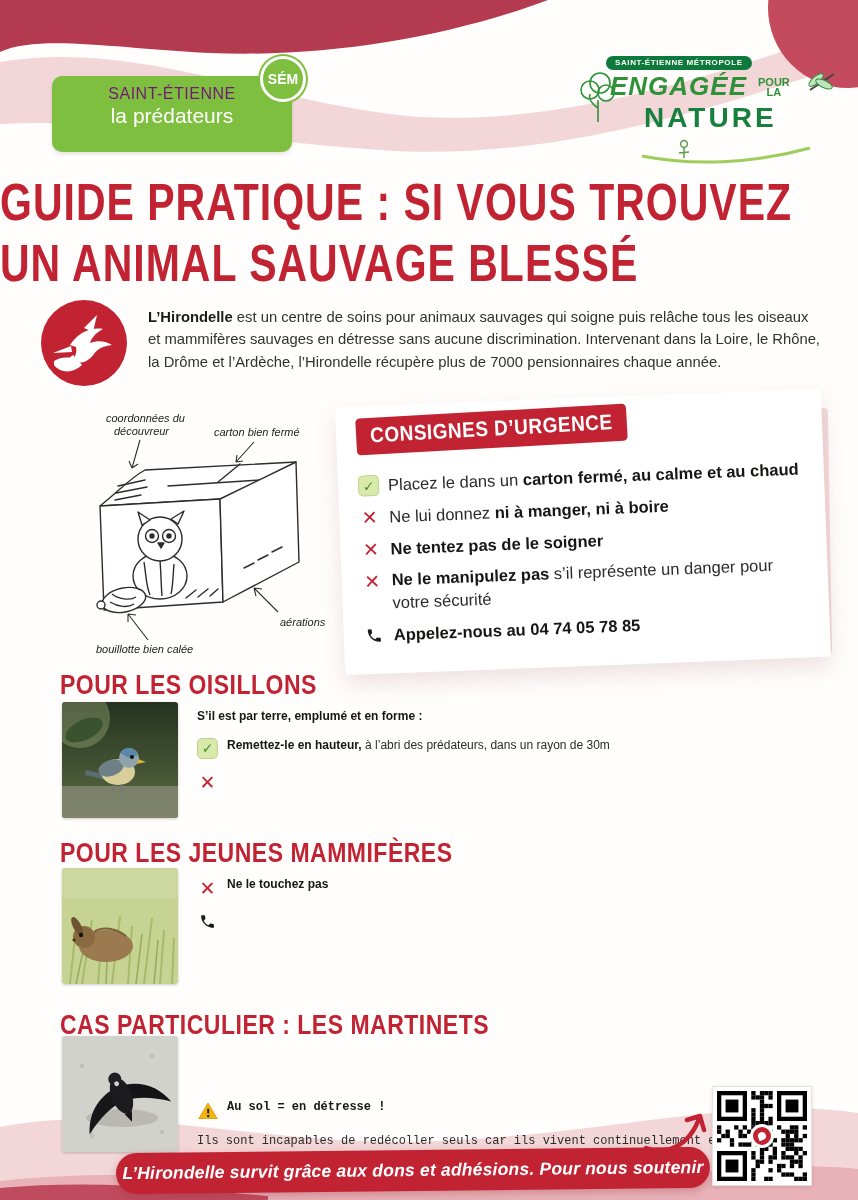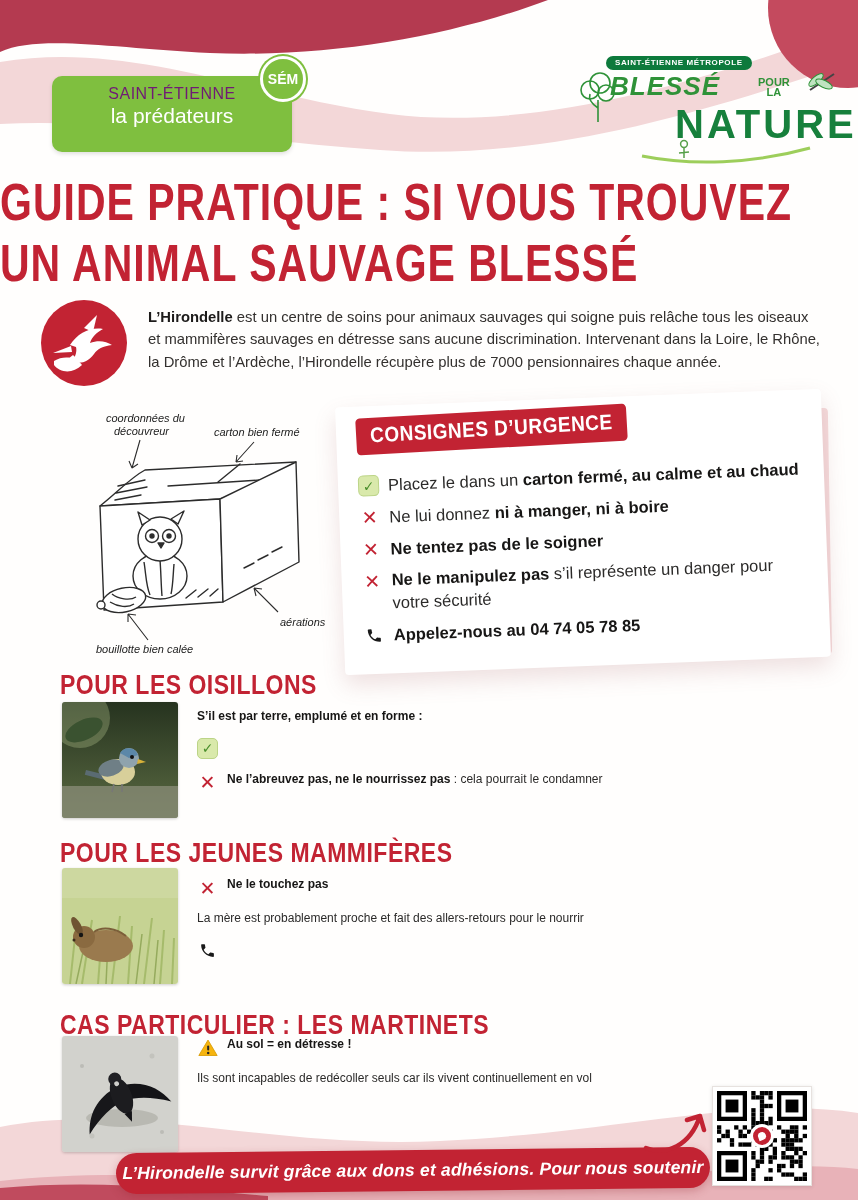--- a/index.html
+++ b/index.html
@@ -21,21 +21,21 @@
     color:#fff; font-weight:800; font-size:14px; }
 
   
   .nature-logo { position:absolute; left:586px; top:56px; width:240px; height:110px; }
   .nat-banner { position:absolute; left:20px; top:0; background:#0d7a3c; color:#fff; font-size:8px; font-weight:700;
     letter-spacing:.6px; padding:2px 9px 3px; border-radius:8px; white-space:nowrap; }
   .nat-engagee { position:absolute; left:24px; top:15px; color:#2f9238; font-weight:800; font-style:italic;
     font-size:26px; letter-spacing:1px; }
   .nat-pourla { position:absolute; left:172px; top:21px; color:#2f9238; font-weight:800; font-size:11px;
     line-height:10px; text-align:center; }
-  .nat-nature { position:absolute; left:58px; top:46px; color:#17803c; font-weight:800; font-size:40px; letter-spacing:3px;margin-left:31px; }
+  .nat-nature { position:absolute; left:58px; top:46px; color:#17803c; font-weight:800; font-size:28px; letter-spacing:3px; }
   .nat-art { position:absolute; left:-14px; top:8px; }
 
   
   .main-title { position:absolute; left:0; right:0; top:172px; text-align:left; }
   .title-line { display:block; color:#c22333; font-weight:800; font-size:41px; letter-spacing:1px;
     line-height:48px; transform:scaleY(1.25); transform-origin:center top; }
   .title-line + .title-line { margin-top:13px; }
 
   
   .hirondelle-logo { position:absolute; left:40px; top:299px; width:88px; height:88px; }
@@ -127,21 +127,21 @@
         <ellipse cx="252" cy="20" rx="9" ry="3.5" fill="#bfe3c0" stroke="#2f9238" transform="rotate(25 252 20)"></ellipse>
       </g>
 
       <g stroke="#8cc63e" fill="none">
         <path d="M70,92 C120,102 180,100 238,84" stroke-width="3" opacity=".85"></path>
         <circle cx="112" cy="80" r="3.4" stroke="#57a04a" stroke-width="1.5"></circle>
         <path d="M112,84 L112,94 M107,89 L117,88" stroke="#57a04a" stroke-width="1.5"></path>
       </g>
     </svg>
     <div class="nat-banner">SAINT-ÉTIENNE MÉTROPOLE</div>
-    <div class="nat-engagee">BLESSÉ</div>
+    <div class="nat-engagee">ENGAGÉE</div>
     <div class="nat-pourla">
       <div>POUR</div>
       <div>LA</div>
     </div>
     <div class="nat-nature">NATURE</div>
   </div>
 
   <div class="main-title">
     <span class="title-line">GUIDE PRATIQUE : SI VOUS TROUVEZ</span>
     <span class="title-line">UN ANIMAL SAUVAGE BLESSÉ</span>
@@ -266,24 +266,24 @@
         <path d="M-4,20 L-6,28 M4,20 L4,28" stroke="#777" stroke-width="1.6"></path>
       </g>
     </svg>
   </div>
   <div class="sec-text" style="top:708px;">
     <div class="sec-line">
       <span class="txt"><b>S’il est par terre, emplumé et en forme :</b></span>
     </div>
     <div class="sec-line">
       <span class="ic ic-check">✓</span>
+      <span class="txt"><b>Remettez-le en hauteur,</b><span> à l’abri des prédateurs, dans un rayon de 30m</span></span>
     </div>
     <div class="sec-line">
       <span class="ic ic-cross">✕</span>
-      <span class="txt"><b>Ne l’abreuvez pas, ne le nourrissez pas</b><span> : cela pourrait le condamner</span></span>
     </div>
   </div>
 
   <div class="sec-heading" style="left:60px; top:836px;">POUR LES JEUNES MAMMIFÈRES</div>
   <div class="photo" style="left:62px; top:868px;">
     <svg width="116" height="116" viewBox="0 0 116 116">
       <rect width="116" height="116" fill="#c6d393"></rect>
       <g stroke="#a2b868" stroke-width="2" opacity=".9">
         <path d="M8,116 L14,60 M20,116 L30,52 M36,116 L40,64 M50,116 L58,48 M66,116 L70,58 M82,116 L90,50 M98,116 L102,62 M110,116 L112,70"></path>
       </g>
@@ -298,23 +298,20 @@
         <circle cx="-28" cy="-2" r="1.5" fill="#3a2c1c"></circle>
         <path d="M-8,-10 C0,-16 14,-14 24,-6" stroke="#7c5f3a" stroke-width="2" fill="none"></path>
       </g>
       <rect width="116" height="30" fill="#fff" opacity=".12"></rect>
     </svg>
   </div>
   <div class="sec-text" style="top:876px;">
     <div class="sec-line">
       <span class="ic ic-cross">✕</span>
       <span class="txt"><b>Ne le touchez pas</b></span>
-    </div>
-    <div class="sec-line">
-      <span class="txt"><span>La mère est probablement proche et fait des allers-retours pour le nourrir</span></span>
     </div>
     <div class="sec-line">
       <span class="ic ic-phone">
         <svg viewBox="0 0 24 24">
             <path d="M6.62 10.79c1.44 2.83 3.76 5.14 6.59 6.59l2.2-2.2c.27-.27.67-.36 1.02-.24 1.12.37 2.33.57 3.57.57.55 0 1 .45 1 1V20c0 .55-.45 1-1 1-9.39 0-17-7.61-17-17 0-.55.45-1 1-1h3.5c.55 0 1 .45 1 1 0 1.25.2 2.45.57 3.57.11.35.03.74-.25 1.02l-2.2 2.2z" fill="#1a1a1a"></path>
           </svg>
       </span>
     </div>
   </div>
 
@@ -330,21 +327,21 @@
       <g transform="translate(58,56) rotate(-22)">
         <path d="M0,-6 C-24,-4 -38,10 -44,28 C-28,16 -12,10 -2,10 Z" fill="#17171a"></path>
         <path d="M0,-6 C24,-4 38,10 44,28 C28,16 12,10 2,10 Z" fill="#141417"></path>
         <ellipse cx="0" cy="4" rx="10" ry="19" fill="#1c1c1f"></ellipse>
         <circle cx="0" cy="-14" r="6.5" fill="#202024"></circle>
         <circle cx="0" cy="-9" r="2.4" fill="#cfcfcb"></circle>
         <path d="M-4,22 L0,32 L4,22 Z" fill="#141417"></path>
       </g>
     </svg>
   </div>
-  <div class="sec-text" style="top:1036px;">
+  <div class="sec-text" style="top:1099px;font-family:Liberation Mono, monospace;">
     <div class="sec-line">
       <span class="ic ic-warn">
         <svg viewBox="0 0 24 24">
             <path d="M12 2.5 L23 21 H1 Z" fill="#f6b40e" stroke="#d99a00" stroke-width="1"></path>
             <rect x="11" y="9" width="2.4" height="6" rx="1.2" fill="#262626"></rect>
             <circle cx="12.2" cy="18" r="1.5" fill="#262626"></circle>
           </svg>
       </span>
       <span class="txt"><b>Au sol = en détresse !</b></span>
     </div>

